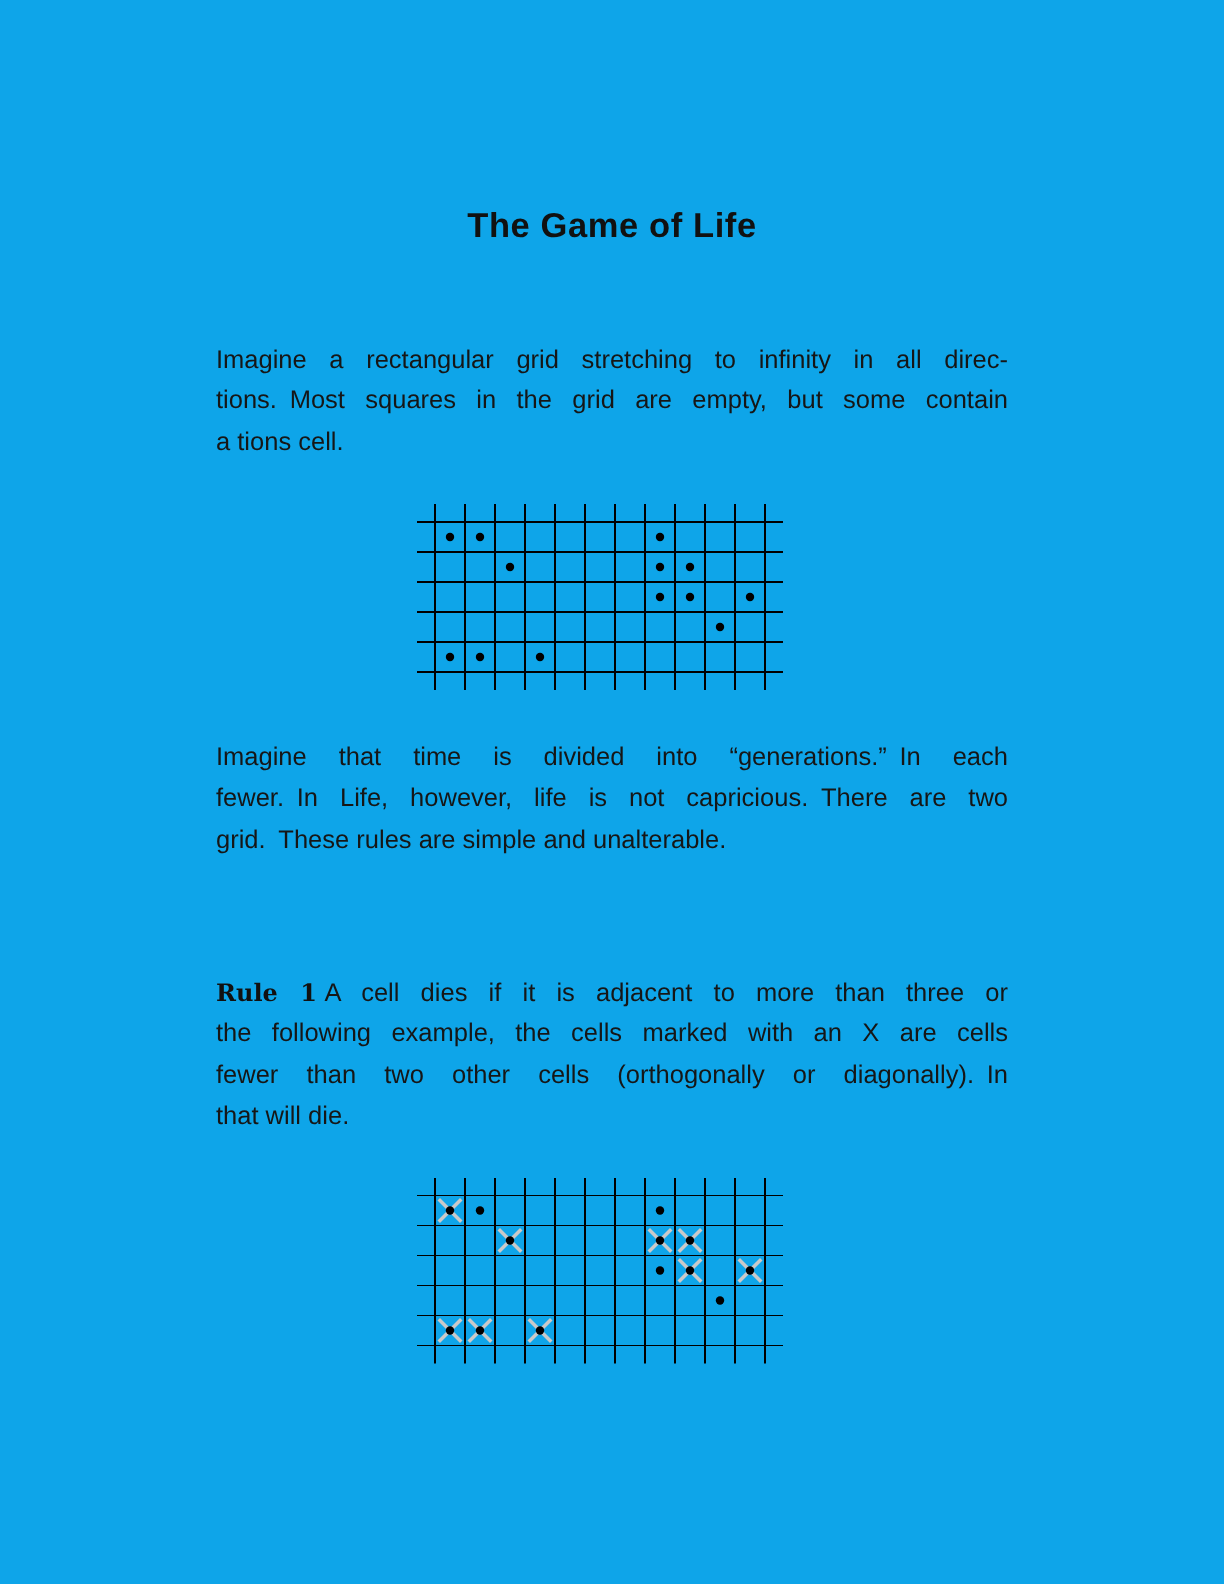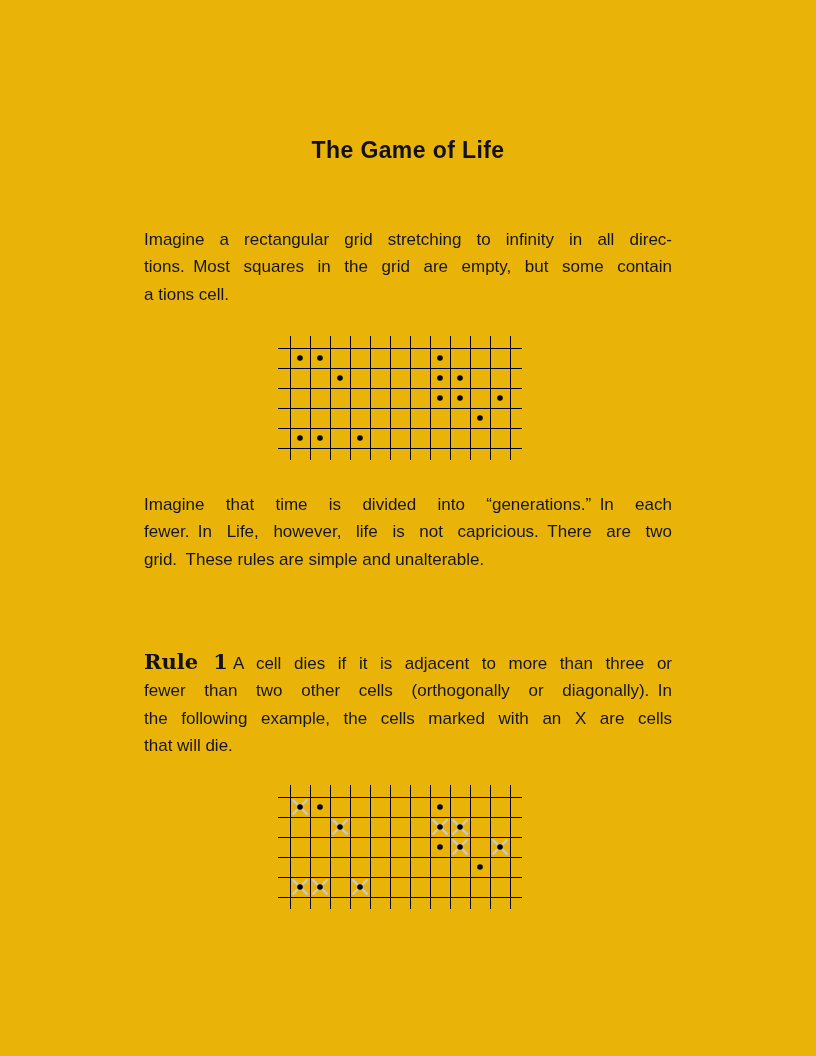--- a/index.html
+++ b/index.html
@@ -1,20 +1,20 @@
 <!DOCTYPE html>
 <html><head>
 <meta charset="utf-8">
 <style>
   html, body { margin: 0; padding: 0; background: #ffffff; }
   .page {
     position: relative;
     width: 816px;
     height: 1056px;
-    background: #eab308;
+    background: #0ea5e9;
     color: #141414;
     font-family: "Liberation Sans", sans-serif;
     overflow: hidden;
   }
   .page-title {
     position: absolute;
     top: 137px;
     left: 0;
     width: 816px;
     text-align: center;
@@ -35,21 +35,21 @@
   .tline {
     text-align: justify;
     text-align-last: justify;
   }
   .tline.last {
     text-align-last: left;
   }
   .rule-label {
     font-family: "DejaVu Serif", "Liberation Serif", serif;
     font-weight: bold;
-    font-size: 21px;
+    font-size: 16px;
     margin-right: 5px;
     color: #111111;
   }
   .grid-fig {
     position: absolute;
     line-height: 0;
   }
   #grid1 { left: 278px; top: 336px; }
   #grid2 { left: 278px; top: 785px; }
 </style>
@@ -103,22 +103,22 @@
   <div class="para" style="top:491px">
     <div class="tline">Imagine that time is divided into “generations.” In each</div>
     <div class="tline">fewer. In Life, however, life is not capricious. There are two</div>
     <div class="tline last">grid. These rules are simple and unalterable.</div>
   </div>
 
   <div class="para" style="top:648px">
     <div class="tline">
       <span class="rule-label">Rule 1</span><span>A cell dies if it is adjacent to more than three or</span>
     </div>
+    <div class="tline">the following example, the cells marked with an X are cells</div>
     <div class="tline">fewer than two other cells (orthogonally or diagonally). In</div>
-    <div class="tline">the following example, the cells marked with an X are cells</div>
     <div class="tline last">that will die.</div>
   </div>
 
   <div class="grid-fig" id="grid2"><svg width="244" height="124" viewBox="0 0 244 124">
         <line x1="0" y1="12" x2="244" y2="12" stroke="#000000" stroke-width="1" shape-rendering="crispEdges"></line>
         <line x1="0" y1="32" x2="244" y2="32" stroke="#000000" stroke-width="1" shape-rendering="crispEdges"></line>
         <line x1="0" y1="52" x2="244" y2="52" stroke="#000000" stroke-width="1" shape-rendering="crispEdges"></line>
         <line x1="0" y1="72" x2="244" y2="72" stroke="#000000" stroke-width="1" shape-rendering="crispEdges"></line>
         <line x1="0" y1="92" x2="244" y2="92" stroke="#000000" stroke-width="1" shape-rendering="crispEdges"></line>
         <line x1="0" y1="112" x2="244" y2="112" stroke="#000000" stroke-width="1" shape-rendering="crispEdges"></line>

